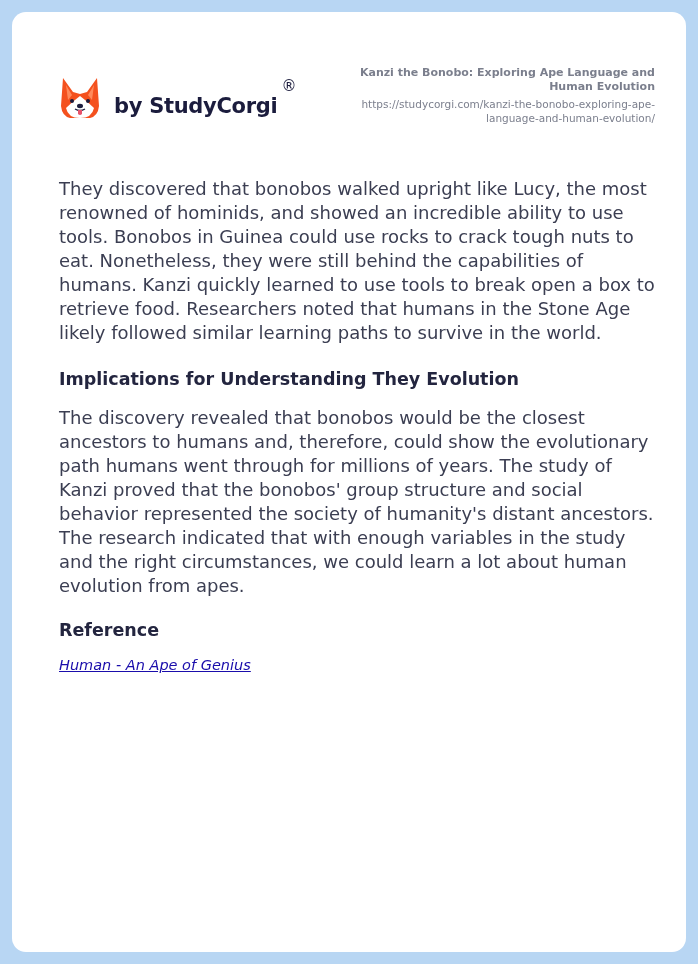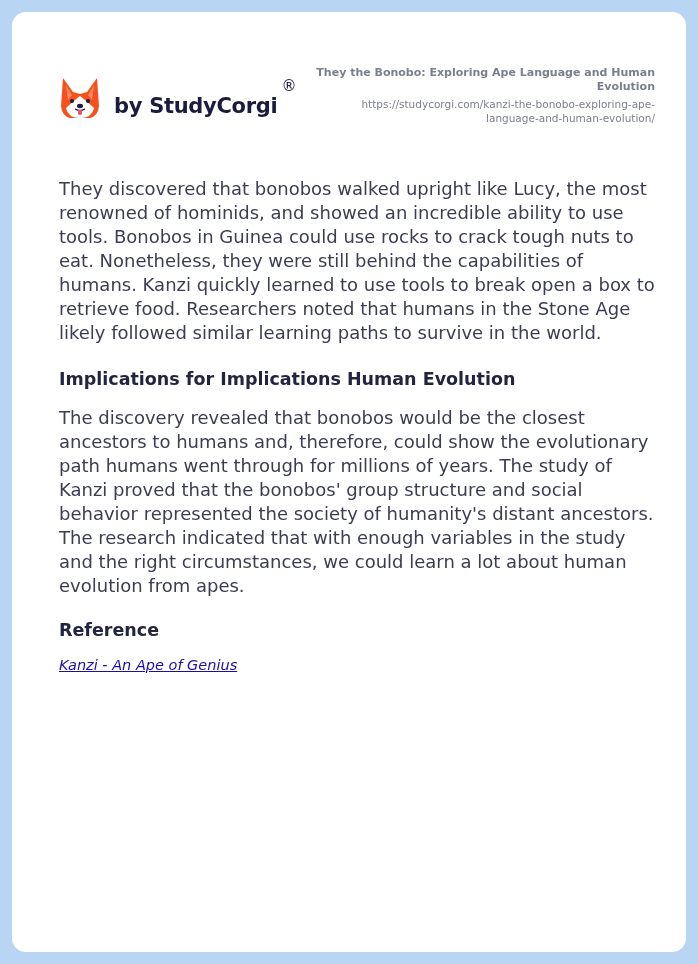--- a/index.html
+++ b/index.html
@@ -108,25 +108,25 @@
         <ellipse cx="20" cy="30" rx="3" ry="2.2" fill="#1b1c3d"></ellipse>
         <path d="M15 33 Q20 36 25 33" stroke="#1b1c3d" stroke-width="1.3" fill="none"></path>
         <path d="M18 34 L22 34 L22 38 Q20 40 18 38 Z" fill="#e8536b"></path>
       </svg>
     </span>
     <span class="logo-text">by StudyCorgi</span>
     <span class="logo-reg">®</span>
   </div>
 
   <div class="meta">
-    <div class="meta-title">They the Bonobo: Exploring Ape Language and Human Evolution</div>
+    <div class="meta-title">Kanzi the Bonobo: Exploring Ape Language and Human Evolution</div>
     <div class="meta-url">https://studycorgi.com/kanzi-the-bonobo-exploring-ape-language-and-human-evolution/</div>
   </div>
 
   <div class="content">
     <p class="para">They discovered that bonobos walked upright like Lucy, the most renowned of hominids, and showed an incredible ability to use tools. Bonobos in Guinea could use rocks to crack tough nuts to eat. Nonetheless, they were still behind the capabilities of humans. Kanzi quickly learned to use tools to break open a box to retrieve food. Researchers noted that humans in the Stone Age likely followed similar learning paths to survive in the world.</p>
-    <h2 class="heading h-impl">Implications for Implications Human Evolution</h2>
+    <h2 class="heading h-impl">Implications for Understanding They Evolution</h2>
     <p class="para">The discovery revealed that bonobos would be the closest ancestors to humans and, therefore, could show the evolutionary path humans went through for millions of years. The study of Kanzi proved that the bonobos' group structure and social behavior represented the society of humanity's distant ancestors. The research indicated that with enough variables in the study and the right circumstances, we could learn a lot about human evolution from apes.</p>
     <h2 class="heading h-ref">Reference</h2>
-    <a class="ref-link">Kanzi - An Ape of Genius</a>
+    <a class="ref-link">Human - An Ape of Genius</a>
   </div>
 
 </div>
 
 </body></html>

